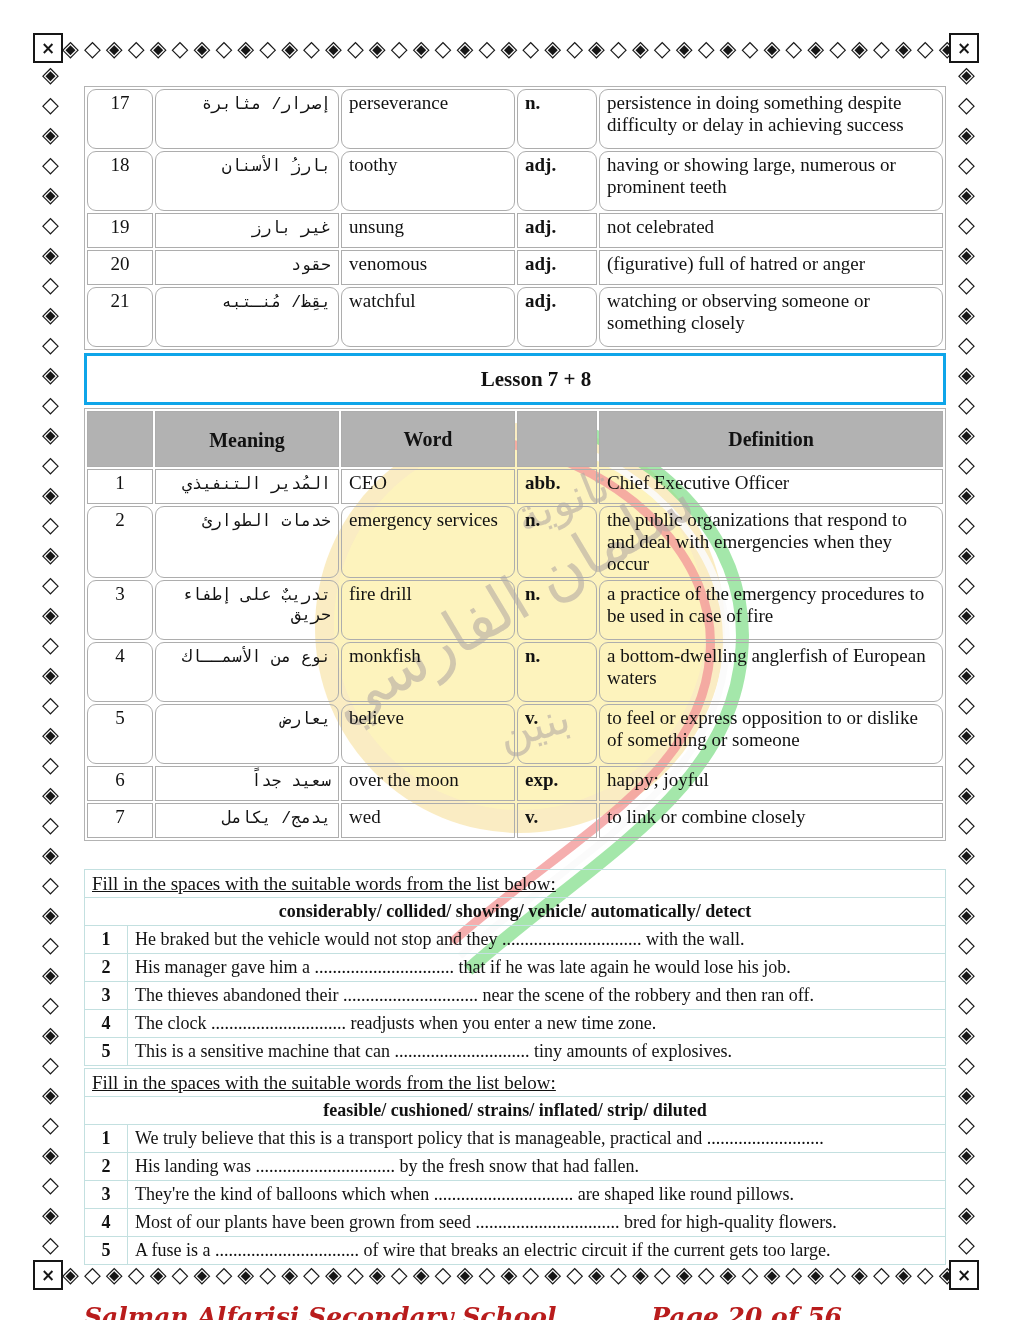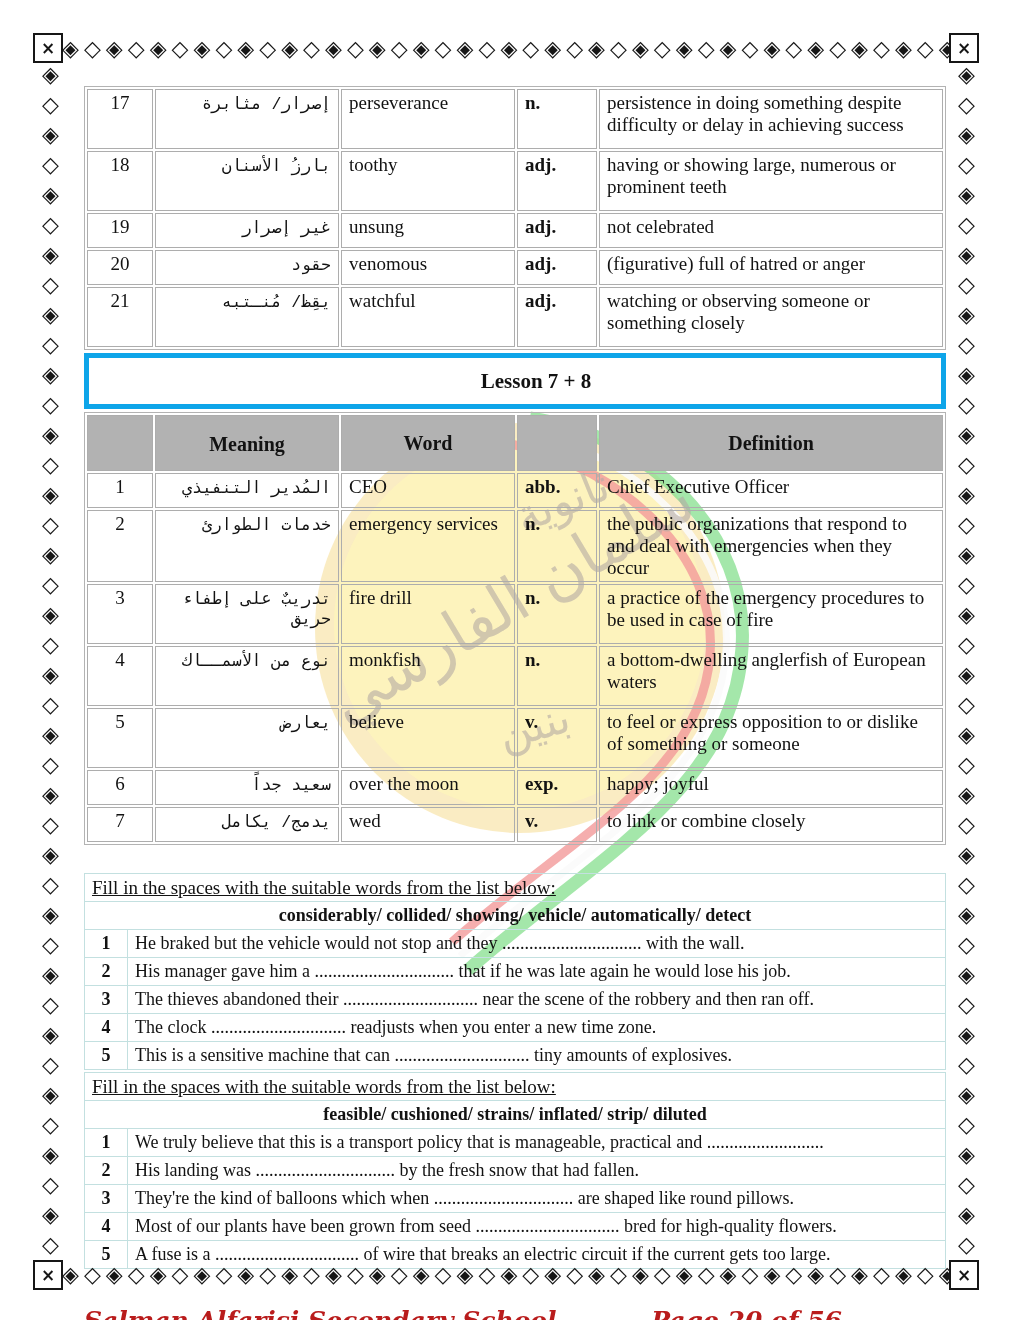--- a/index.html
+++ b/index.html
@@ -29,26 +29,26 @@
 
   
   .content{position:absolute;left:84px;top:86px;width:862px;z-index:2;}
 
   table.vocab{border-collapse:separate;border-spacing:2px;width:100%;border:1px solid #b3b3b3;}
   table.vocab td{border:1px solid #adadad;vertical-align:top;padding:2px 7px;font-size:19px;background:transparent;}
   table.vocab td.num{width:50px;text-align:center;}
   table.vocab td.meaning{width:168px;text-align:right;direction:rtl;font-family:Liberation Mono, monospace;font-size:16.5px;padding-top:4px;}
   table.vocab td.word{width:158px;}
   table.vocab td.pos{width:64px;font-weight:bold;}
-  table.vocab tr.h2 td{height:52px;}
+  table.vocab tr.h2 td{height:52px;border-radius:9px;}
   table.vocab tr.h1 td{height:27px;}
   table.vocab tr.head td{background:#b2b2b2;height:48px;font-weight:bold;font-size:20px;text-align:center;vertical-align:middle;}
 
   .lesson-box{
-    border:5px solid #0ea5e9;height:46px;margin:3px 0;display:flex;
+    border:3px solid #0ea5e9;height:46px;margin:3px 0;display:flex;
     align-items:center;justify-content:center;font-weight:bold;font-size:21px;background:transparent;padding-left:42px;
   }
 
   table.fill{border-collapse:collapse;width:100%;margin-top:28px;}
   table.fill.second{margin-top:2px;}
   table.fill td{border:1px solid #c3e0e0;padding:2px 7px;font-size:18px;height:23px;background:transparent;}
   table.fill td.fn{width:28px;text-align:center;font-weight:bold;}
   .fill-title{font-size:19px;text-decoration:underline;}
   .fill-words{text-align:center;font-weight:bold;font-size:19px;}
 
@@ -98,21 +98,21 @@
     </tr>
     <tr class="h2">
       <td class="num">18</td>
       <td class="meaning">بارزُ الأسنان</td>
       <td class="word">toothy</td>
       <td class="pos">adj.</td>
       <td class="def">having or showing large, numerous or prominent teeth</td>
     </tr>
     <tr class="h1">
       <td class="num">19</td>
-      <td class="meaning">غير إصرار</td>
+      <td class="meaning">غير بارز</td>
       <td class="word">unsung</td>
       <td class="pos">adj.</td>
       <td class="def">not celebrated</td>
     </tr>
     <tr class="h1">
       <td class="num">20</td>
       <td class="meaning">حقود</td>
       <td class="word">venomous</td>
       <td class="pos">adj.</td>
       <td class="def">(figurative) full of hatred or anger</td>

